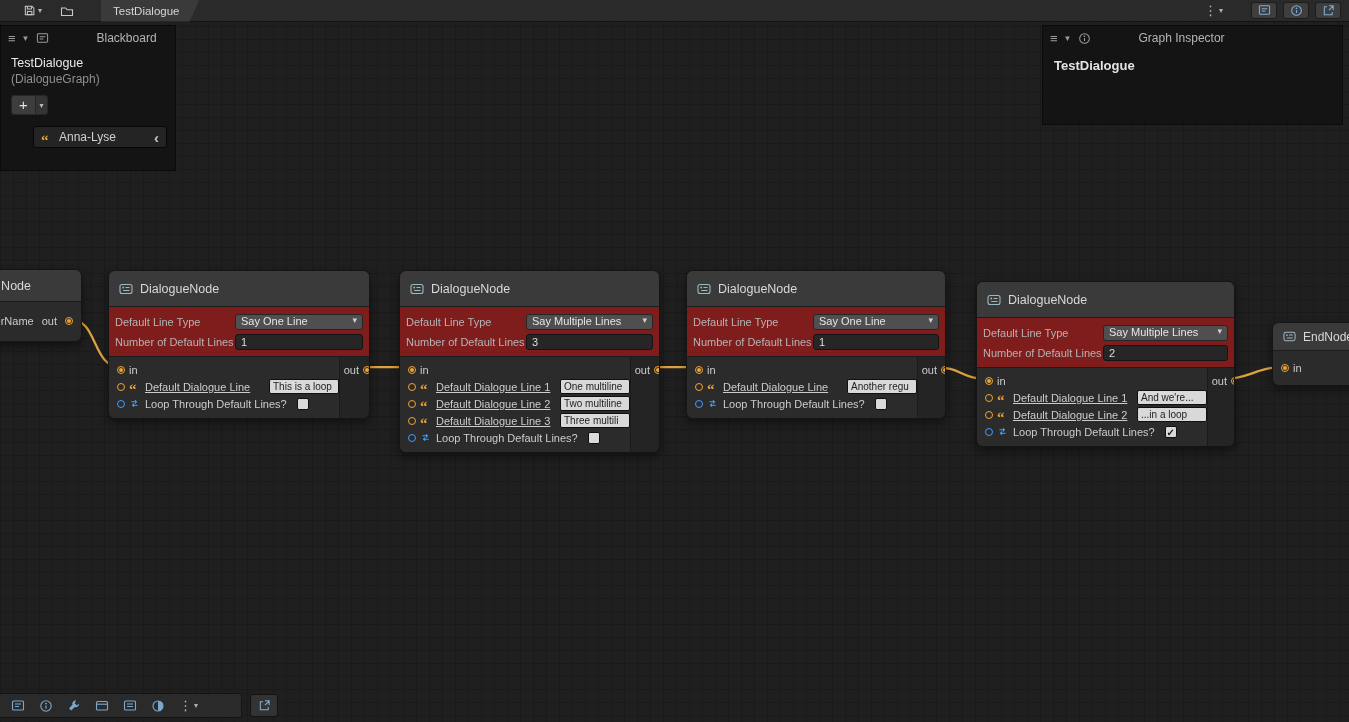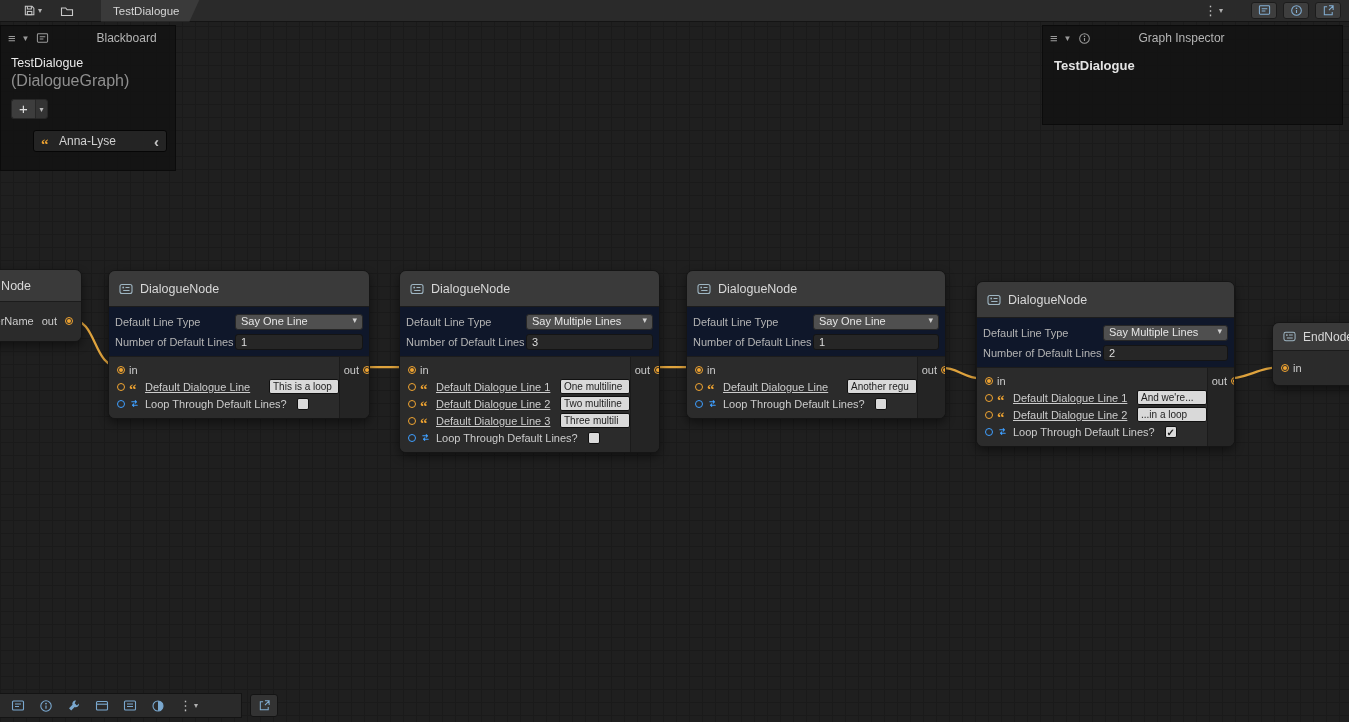--- a/index.html
+++ b/index.html
@@ -36,21 +36,21 @@
     box-shadow:0 4px 10px rgba(0,0,0,.45);
     font-size:11px;color:#c4c4c4;overflow:hidden;
   }
   .node-title{
     display:flex;align-items:center;gap:7px;height:36px;
     padding:0 10px;background:#3a3a3a;color:#d8d8d8;
     font-size:12.5px;border-bottom:1px solid #1c1c1c;
   }
   .node-icon{display:flex;color:#9fb6c3;}
   .node-props{
-    background:#0f172a;padding:6px;border-bottom:1px solid #1c1c1c;
+    background:#7f1d1d;padding:6px;border-bottom:1px solid #1c1c1c;
     display:flex;flex-direction:column;gap:3px;
   }
   .prop-row{display:flex;align-items:center;height:17px;}
   .prop-label{width:120px;flex:none;color:#b4b4b4;font-size:11px;white-space:nowrap;overflow:hidden;}
   .dropdown{
     flex:1;height:16px;background:#4f4f4f;border:1px solid #262626;border-radius:3px;
     display:flex;justify-content:space-between;
     padding:0 5px;color:#e6e6e6;font-size:11px;white-space:nowrap;overflow:hidden;
   }
   .dropdown .caret{color:#cfcfcf;font-size:9px;margin-left:4px;}
@@ -96,21 +96,21 @@
   .panel{position:absolute;z-index:15;background:rgba(20,20,20,.97);border:1px solid #0b0b0b;}
   .panel-header{display:flex;align-items:center;gap:6px;height:24px;padding:0 7px;color:#b5b5b5;font-size:12px;}
   .hamburger{font-size:13px;color:#9a9a9a;line-height:1;}
   .tri{font-size:8px;color:#9a9a9a;}
   .panel-hicon{display:flex;color:#9a9a9a;}
   .panel-title{white-space:nowrap;margin-left:42px;}
 
   .blackboard{left:0;top:25px;width:176px;height:146px;}
   .bb-body{padding:6px 10px 0;}
   .bb-name{font-size:12.5px;color:#e9e9e9;}
-  .bb-type{font-size:16px;color:#8f8f8f;margin-top:2px;}
+  .bb-type{font-size:12px;color:#8f8f8f;margin-top:2px;}
   .bb-addrow{display:flex;margin-top:9px;}
   .bb-add{
     width:24px;height:20px;background:#3d3d3d;border:1px solid #272727;border-right:none;
     border-radius:3px 0 0 3px;color:#e0e0e0;font-size:15px;line-height:18px;text-align:center;
   }
   .bb-addcaret{
     width:13px;height:20px;background:#343434;border:1px solid #272727;border-radius:0 3px 3px 0;
     color:#bbb;font-size:8px;line-height:19px;text-align:center;
   }
   .bb-item{

